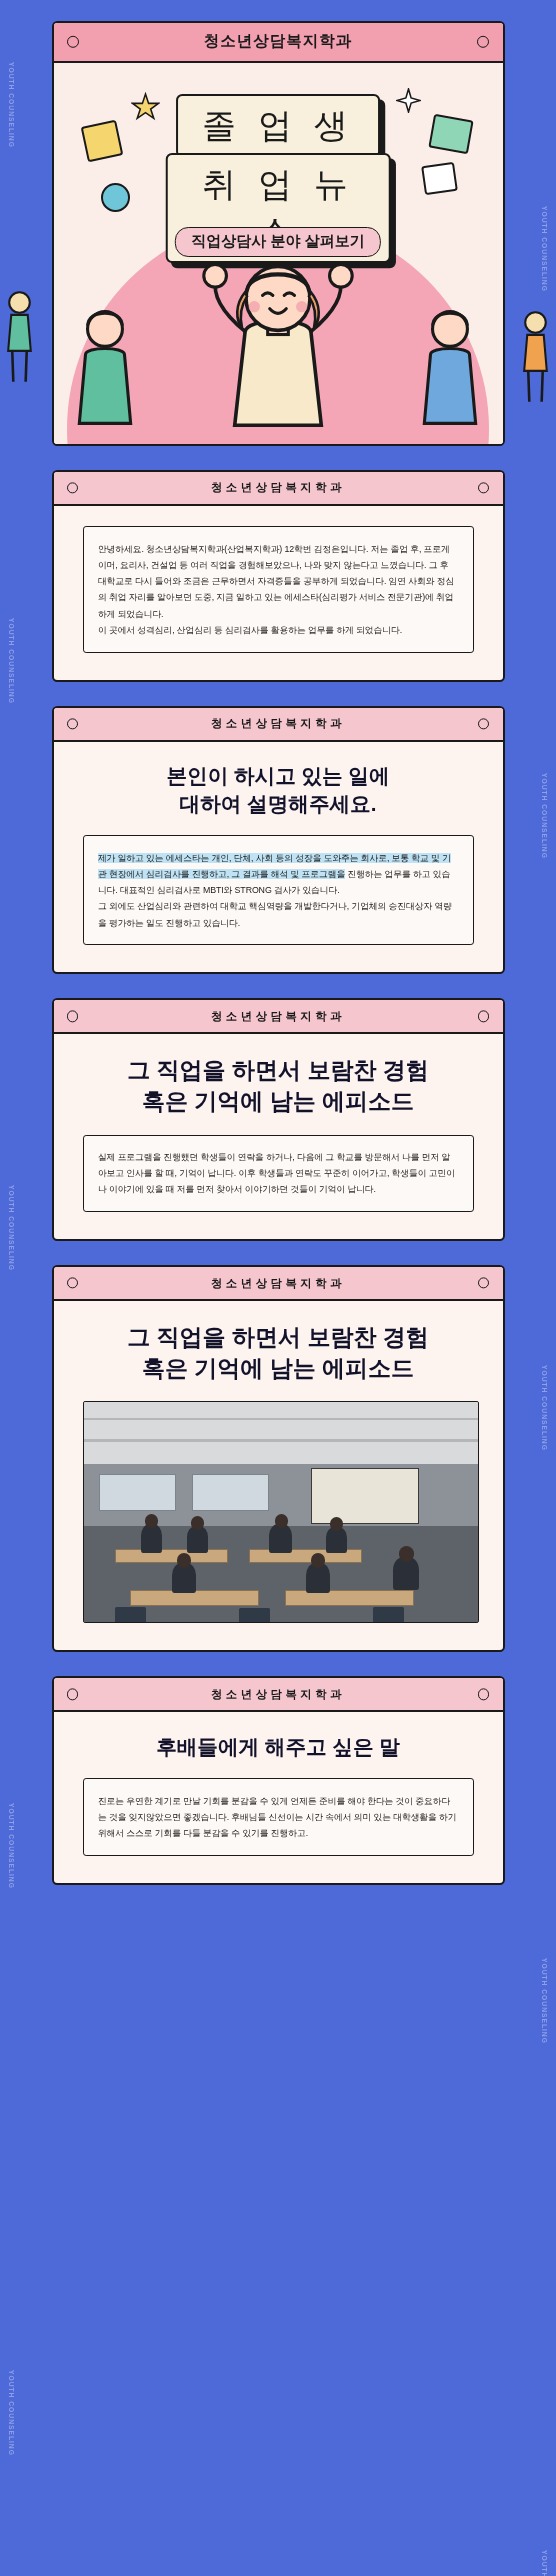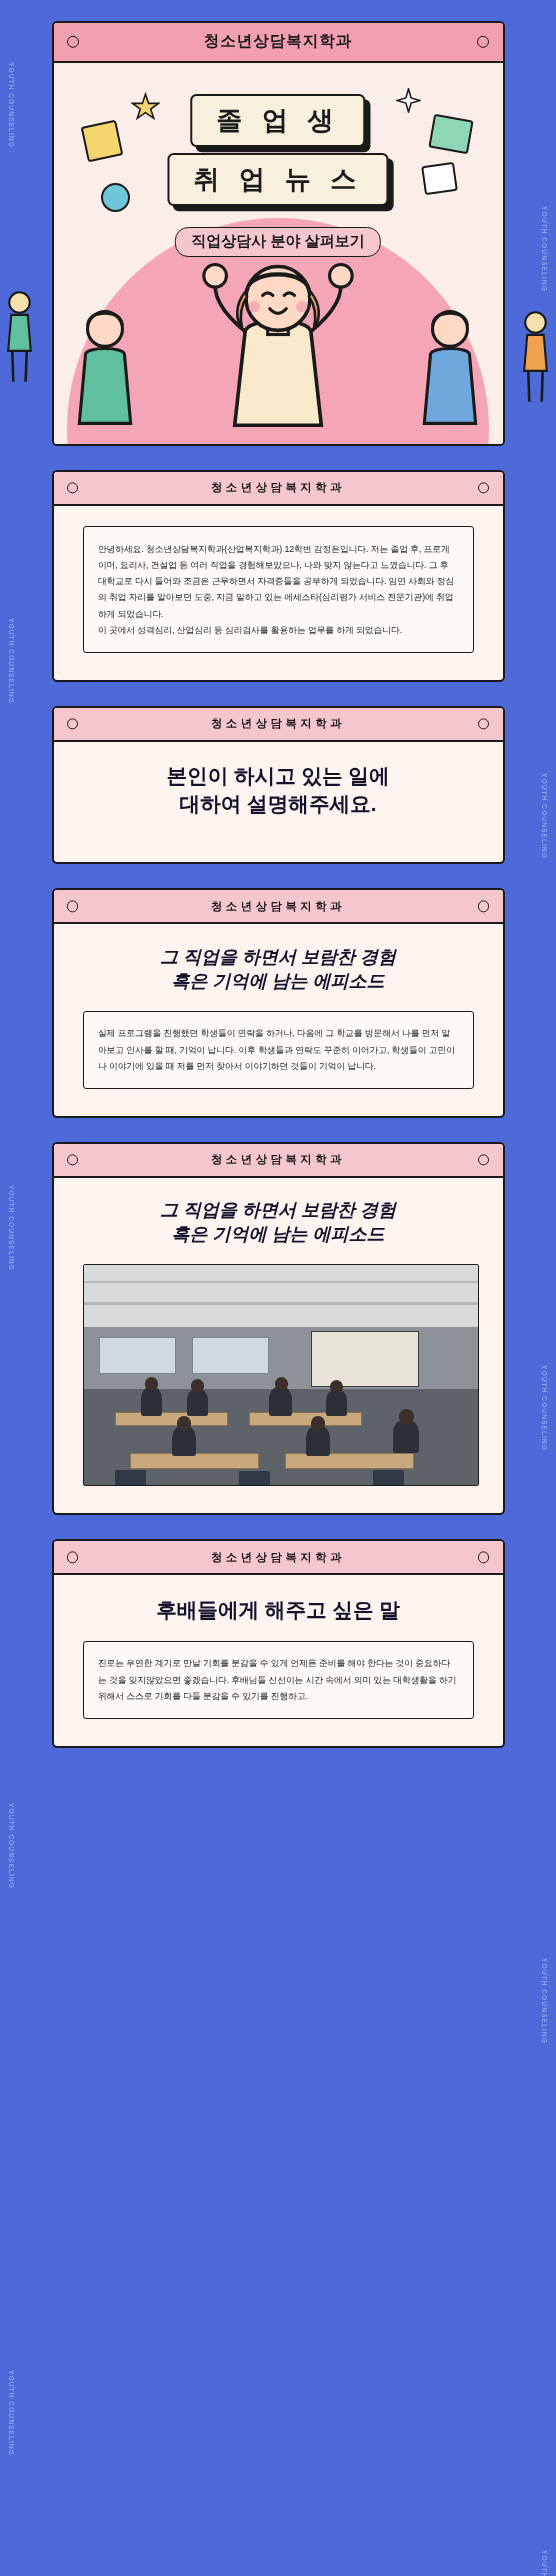--- a/index.html
+++ b/index.html
@@ -116,22 +116,22 @@
     left: 50%;
     transform: translateX(-50%);
     background: #f8f0dd;
     border: 2.6px solid #1a1a1a;
     border-radius: 6.2px;
     box-shadow: 5.2px 5.2px 0 #1a1a1a;
     padding: 7.2px 24px;
     text-align: center;
   }
   .title-box span {
-    font-size: 26px;
-    font-weight: bold;
+    font-size: 34px;
+    font-weight: normal;
     letter-spacing: 6.2px;
     color: #1a1a1a;
     display: block;
   }
   .title-box-1 { top: 31px; }
   .title-box-2 { top: 90px; }
   .cover-sub {
     position: absolute;
     left: 50%;
     top: 164px;
@@ -159,21 +159,21 @@
   
   .qcard-body { padding: 20.6px 29px 27px 29px; }
   .q-title {
     text-align: center;
     font-size: 20.6px;
     line-height: 1.35;
     font-weight: bold;
     color: #12122b;
     margin-bottom: 17.5px;
   }
-  .q-title.small { font-size: 18px; font-style: italic; }
+  .q-title.small { font-size: 23px; }
   .a-box {
     border: 1.5px solid #1a1a1a;
     border-radius: 3.1px;
     background: #fdf9f6;
     padding: 13.4px 14.4px;
     font-size: 8.8px;
     line-height: 1.85;
     color: #1a1a1a;
     letter-spacing: -0.1px;
   }
@@ -314,20 +314,25 @@
 
 <section class="card">
   <div class="card-header">
     <span class="dot dot-left"></span>
     <span class="header-title">청소년상담복지학과</span>
     <span class="dot dot-right"></span>
   </div>
   <div class="qcard-body">
     <h2 class="q-title" style="white-space:pre-line;">본인이 하시고 있는 일에
 대하여 설명해주세요.</h2>
+    <div class="a-box">
+      <p><span class="hl">제가 일하고 있는 에세스타는 개인, 단체, 사회 등의 성장을 도와주는 회사로, 보통 학교 및 기관 현장에서 심리검사를 진행하고, 그 결과를 해석 및 프로그램을</span>
+      <span style="white-space:pre-line;">진행하는 업무를 하고 있습니다. 대표적인 심리검사로 MBTI와 STRONG 검사가 있습니다.
+그 외에도 산업심리와 관련하여 대학교 핵심역량을 개발한다거나, 기업체의 승진대상자 역량을 평가하는 일도 진행하고 있습니다.</span></p>
+    </div>
   </div>
 </section>
 
 <section class="card">
   <div class="card-header">
     <span class="dot dot-left"></span>
     <span class="header-title">청소년상담복지학과</span>
     <span class="dot dot-right"></span>
   </div>
   <div class="qcard-body">

